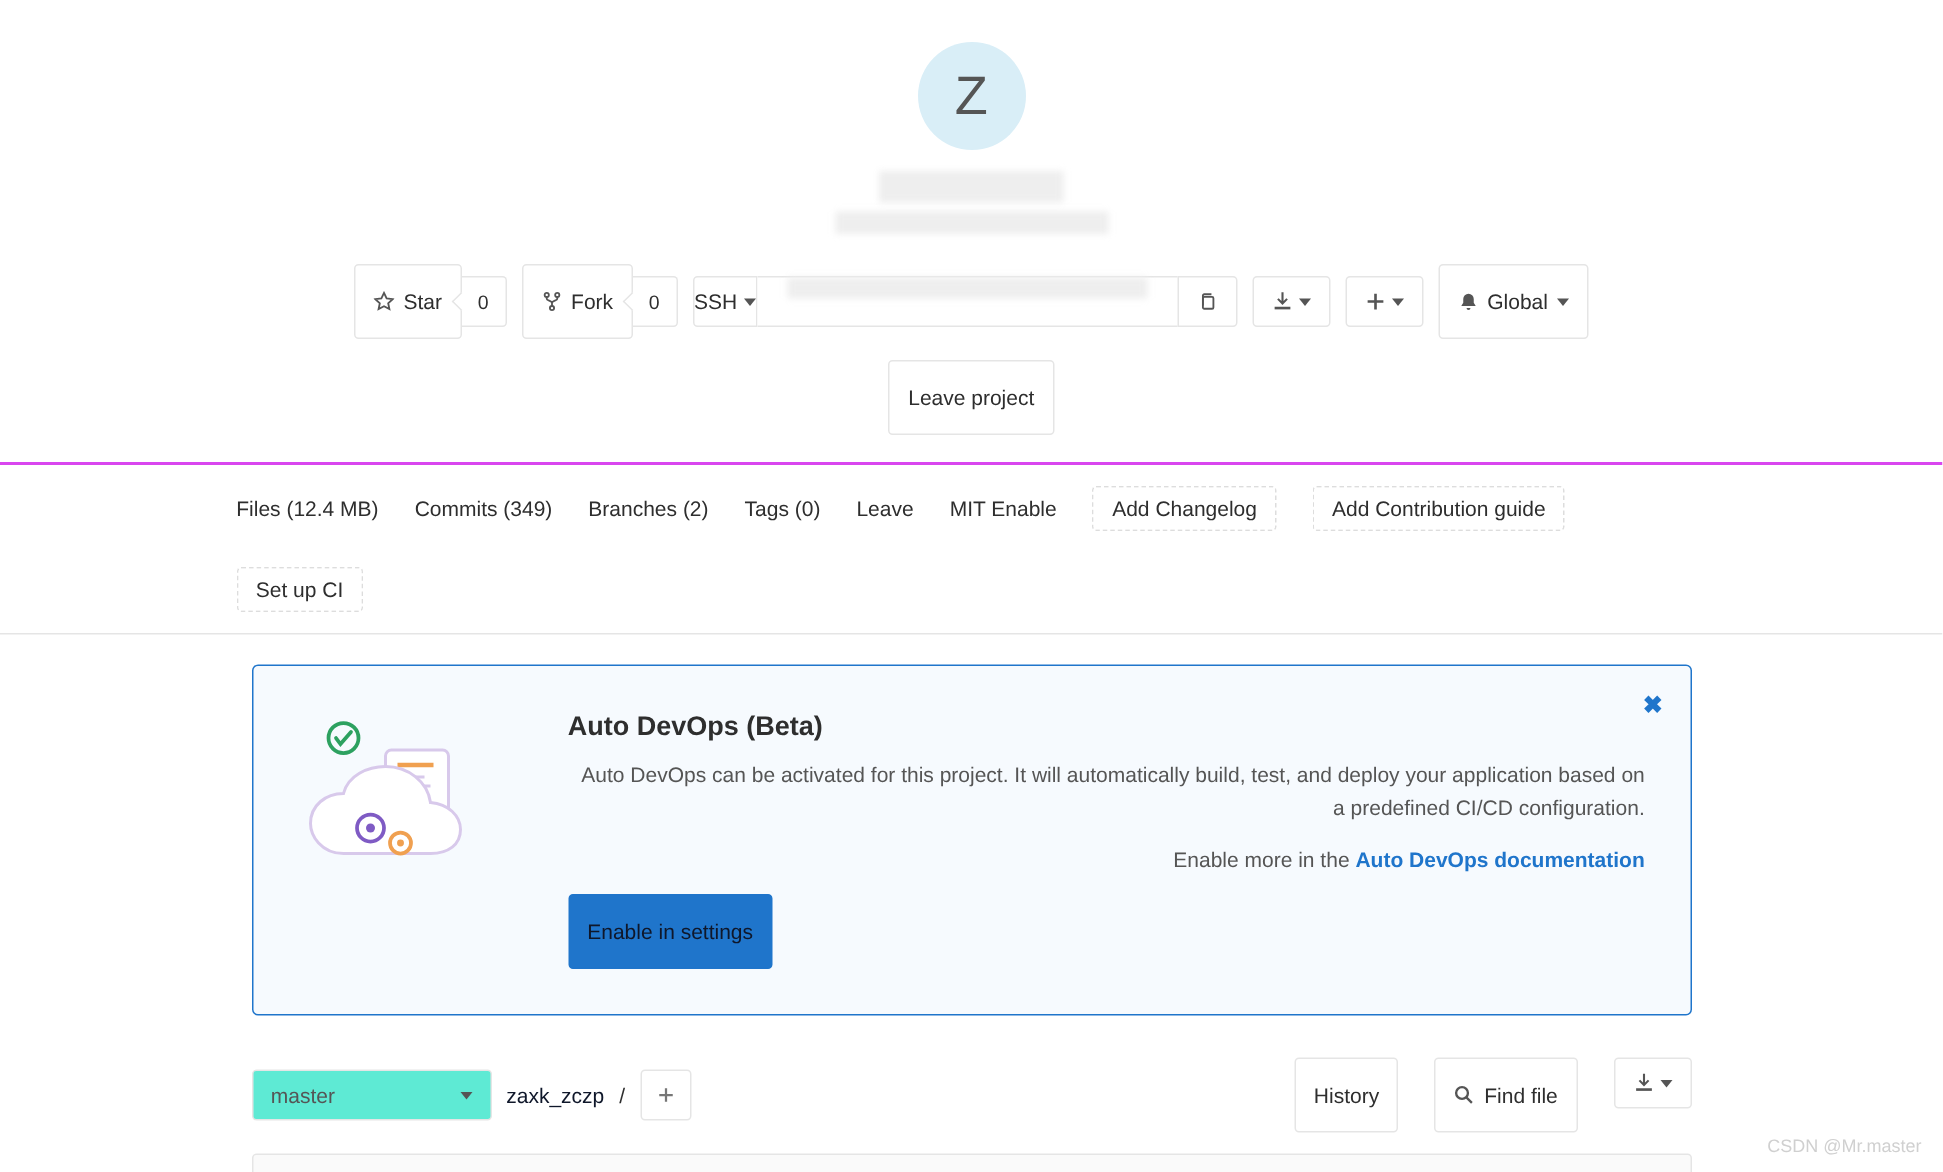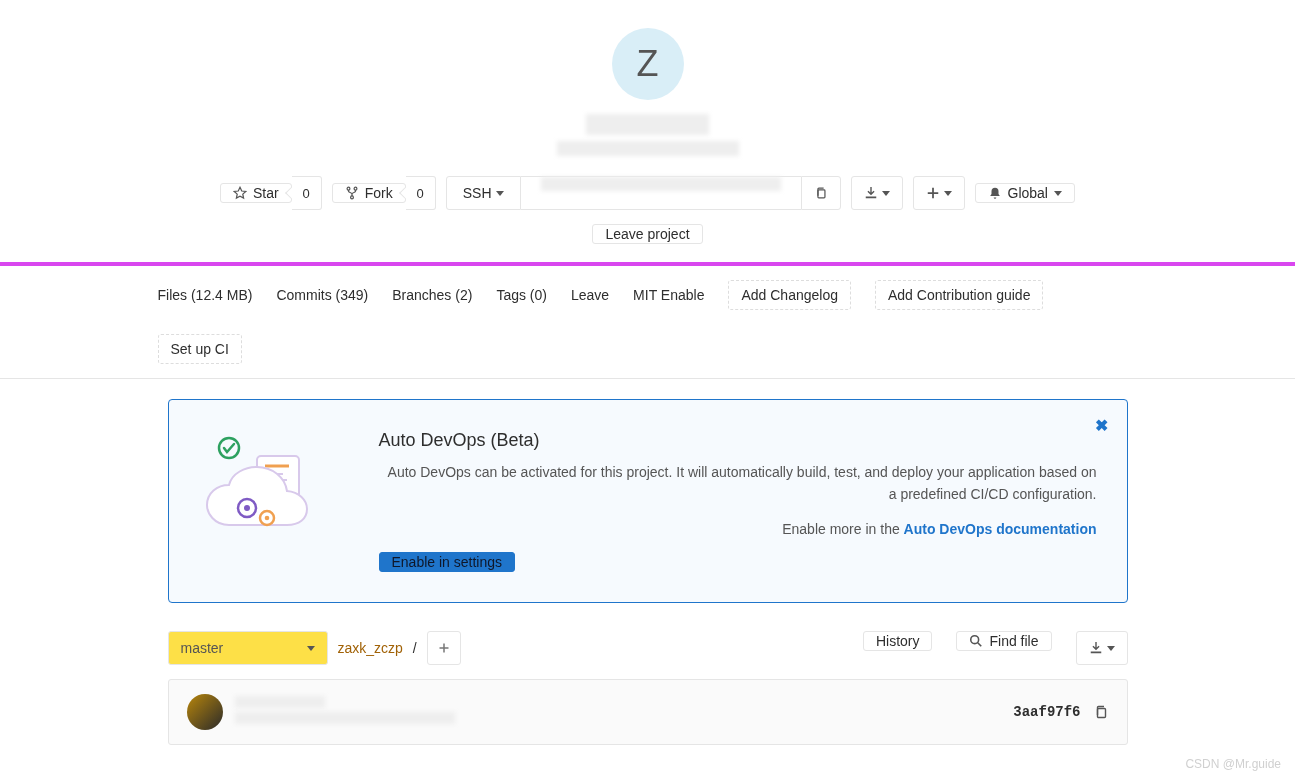--- a/index.html
+++ b/index.html
@@ -4,46 +4,46 @@
 <style>
 * { box-sizing: border-box; margin: 0; padding: 0; }
 body { font-family: -apple-system, "Segoe UI", Helvetica, Arial, sans-serif; font-size: 14px; color: #2e2e2e; background: #fff; }
 .container { width: 1295px; margin: 0 auto; }
 .header { text-align: center; padding-top: 28px; }
 .avatar-letter { width: 72px; height: 72px; border-radius: 50%; background: #d9eef7; display: inline-flex; align-items: center; justify-content: center; font-size: 36px; color: #555; font-weight: 300; }
 .blurred { display: inline-block; background: #eee; color: transparent; filter: blur(2px); user-select: none; }
 .proj-name { margin-top: 14px; font-size: 18px; }
 .proj-sub { margin-top: 6px; font-size: 13px; }
 .action-row { display: flex; justify-content: center; align-items: center; gap: 10px; margin-top: 20px; flex-wrap: wrap; }
-.btn { display: inline-flex; align-items: center; gap: 6px; height: 20px; padding: 0 12px; border: 1px solid #e5e5e5; background: #fff; border-radius: 3px; color: #2e2e2e; font-size: 14px; cursor: pointer; }
+.btn { display: inline-flex; align-items: center; gap: 6px; height: 50px; padding: 0 12px; border: 1px solid #e5e5e5; background: #fff; border-radius: 3px; color: #2e2e2e; font-size: 14px; cursor: pointer; }
 .btn-primary { background: #1f75cb; color: #0f172a; border-color: #1f75cb; }
 .count-badge { display: inline-flex; align-items: center; justify-content: center; height: 34px; min-width: 30px; padding: 0 8px; border: 1px solid #e5e5e5; border-left: none; border-radius: 0 3px 3px 0; background: #fff; font-size: 13px; margin-left: -10px; position: relative; }
 .count-badge::before { content: ""; position: absolute; left: -5px; top: 50%; transform: translateY(-50%) rotate(45deg); width: 8px; height: 8px; background: #fff; border-left: 1px solid #e5e5e5; border-bottom: 1px solid #e5e5e5; }
 .clone-group { display: flex; }
-.clone-select { display: inline-flex; align-items: center; height: 34px; padding: 0 16px; border: 1px solid #e5e5e5; border-radius: 3px 0 0 3px; background: #fff; gap: 4px; cursor: pointer; }
+.clone-select { display: inline-flex; align-items: center; height: 34px; padding: 0 0; border: 1px solid #e5e5e5; border-radius: 3px 0 0 3px; background: #fff; gap: 4px; cursor: pointer; }
 .clone-url { height: 34px; width: 280px; border: 1px solid #e5e5e5; border-left: none; border-right: none; padding: 0 10px; background: #fff; }
 .clone-url .blurred { width: 240px; height: 14px; }
 .copy-btn { height: 34px; width: 40px; border: 1px solid #e5e5e5; border-radius: 0 3px 3px 0; background: #fff; display: inline-flex; align-items: center; justify-content: center; cursor: pointer; }
 .icon-only { height: 34px; padding: 0 12px; border: 1px solid #e5e5e5; border-radius: 3px; background: #fff; display: inline-flex; align-items: center; gap: 4px; cursor: pointer; }
 .leave-row { text-align: center; margin-top: 14px; }
-.stats-bar { border-top: 4px solid #d946ef; border-bottom: 1px solid #e5e5e5; margin-top: 18px; }
+.stats-bar { border-top: 2px solid #d946ef; border-bottom: 1px solid #e5e5e5; margin-top: 18px; }
 .stats-inner { width: 980px; margin: 0 auto; display: flex; gap: 24px; align-items: center; padding: 14px 0; flex-wrap: wrap; }
 .stat-link { color: #2e2e2e; cursor: pointer; }
 .action-btn-light { border: 1px dashed #ddd; padding: 6px 12px; border-radius: 3px; cursor: pointer; }
 .content { width: 960px; margin: 0 auto; }
 .devops-banner { border: 1px solid #1f75cb; border-radius: 4px; background: #f6fafe; margin-top: 20px; padding: 30px 30px 30px 30px; display: flex; gap: 40px; position: relative; }
 .devops-close { position: absolute; top: 16px; right: 18px; color: #1f75cb; cursor: pointer; font-size: 16px; font-weight: bold; }
 .devops-illust { width: 140px; height: 120px; position: relative; flex-shrink: 0; }
-.devops-text h3 { font-size: 18px; margin-bottom: 10px; font-weight: 400; color: #2e2e2e; }
+.devops-text h3 { font-size: 18px; margin-bottom: 10px; font-weight: 700; color: #2e2e2e; }
 .devops-text p { color: #555; line-height: 1.6; margin-bottom: 12px; text-align: right; }
 .devops-text a { color: #1f75cb; text-decoration: none; font-weight: bold; }
 .repo-controls { display: flex; justify-content: space-between; margin-top: 28px; align-items: center; }
 .repo-left { display: flex; align-items: center; gap: 10px; }
-.branch-select { display: inline-flex; align-items: center; justify-content: space-between; height: 34px; width: 160px; padding: 0 12px; border: 1px solid #e5e5e5; border-radius: 3px; background: #fde047; cursor: pointer; color: #555; }
-.breadcrumb-item { color: #a16207; }
+.branch-select { display: inline-flex; align-items: center; justify-content: space-between; height: 34px; width: 160px; padding: 0 12px; border: 1px solid #e5e5e5; border-radius: 3px; background: #5eead4; cursor: pointer; color: #555; }
+.breadcrumb-item { color: #0f172a; }
 .plus-square { width: 34px; height: 34px; border: 1px solid #e5e5e5; border-radius: 3px; display: inline-flex; align-items: center; justify-content: center; cursor: pointer; color: #555; }
 .repo-right { display: flex; gap: 24px; }
 .commit-box { border: 1px solid #e5e5e5; border-radius: 3px; background: #fafafa; margin-top: 14px; padding: 14px 18px; display: flex; align-items: center; justify-content: space-between; }
 .commit-left { display: flex; align-items: center; gap: 12px; }
 .commit-avatar { width: 36px; height: 36px; border-radius: 50%; background: linear-gradient(135deg, #b8860b, #2a2a2a); flex-shrink: 0; }
 .commit-msg .blurred { width: 90px; height: 12px; margin-bottom: 4px; display: block; }
 .commit-msg .blurred.long { width: 220px; }
 .commit-right { display: flex; align-items: center; gap: 12px; }
 .commit-sha { font-family: Liberation Mono, monospace; font-weight: bold; }
 .files-header { display: flex; border-bottom: 1px solid #e5e5e5; padding: 14px 18px; margin-top: 8px; color: #555; }
@@ -216,13 +216,13 @@
     </div>
 
     <div class="files-header">
       
       
       
     </div>
   </div>
 </div>
 
-<div class="watermark">CSDN @Mr.guide</div>
+<div class="watermark">CSDN @Mr.master</div>
 
 </body></html>

